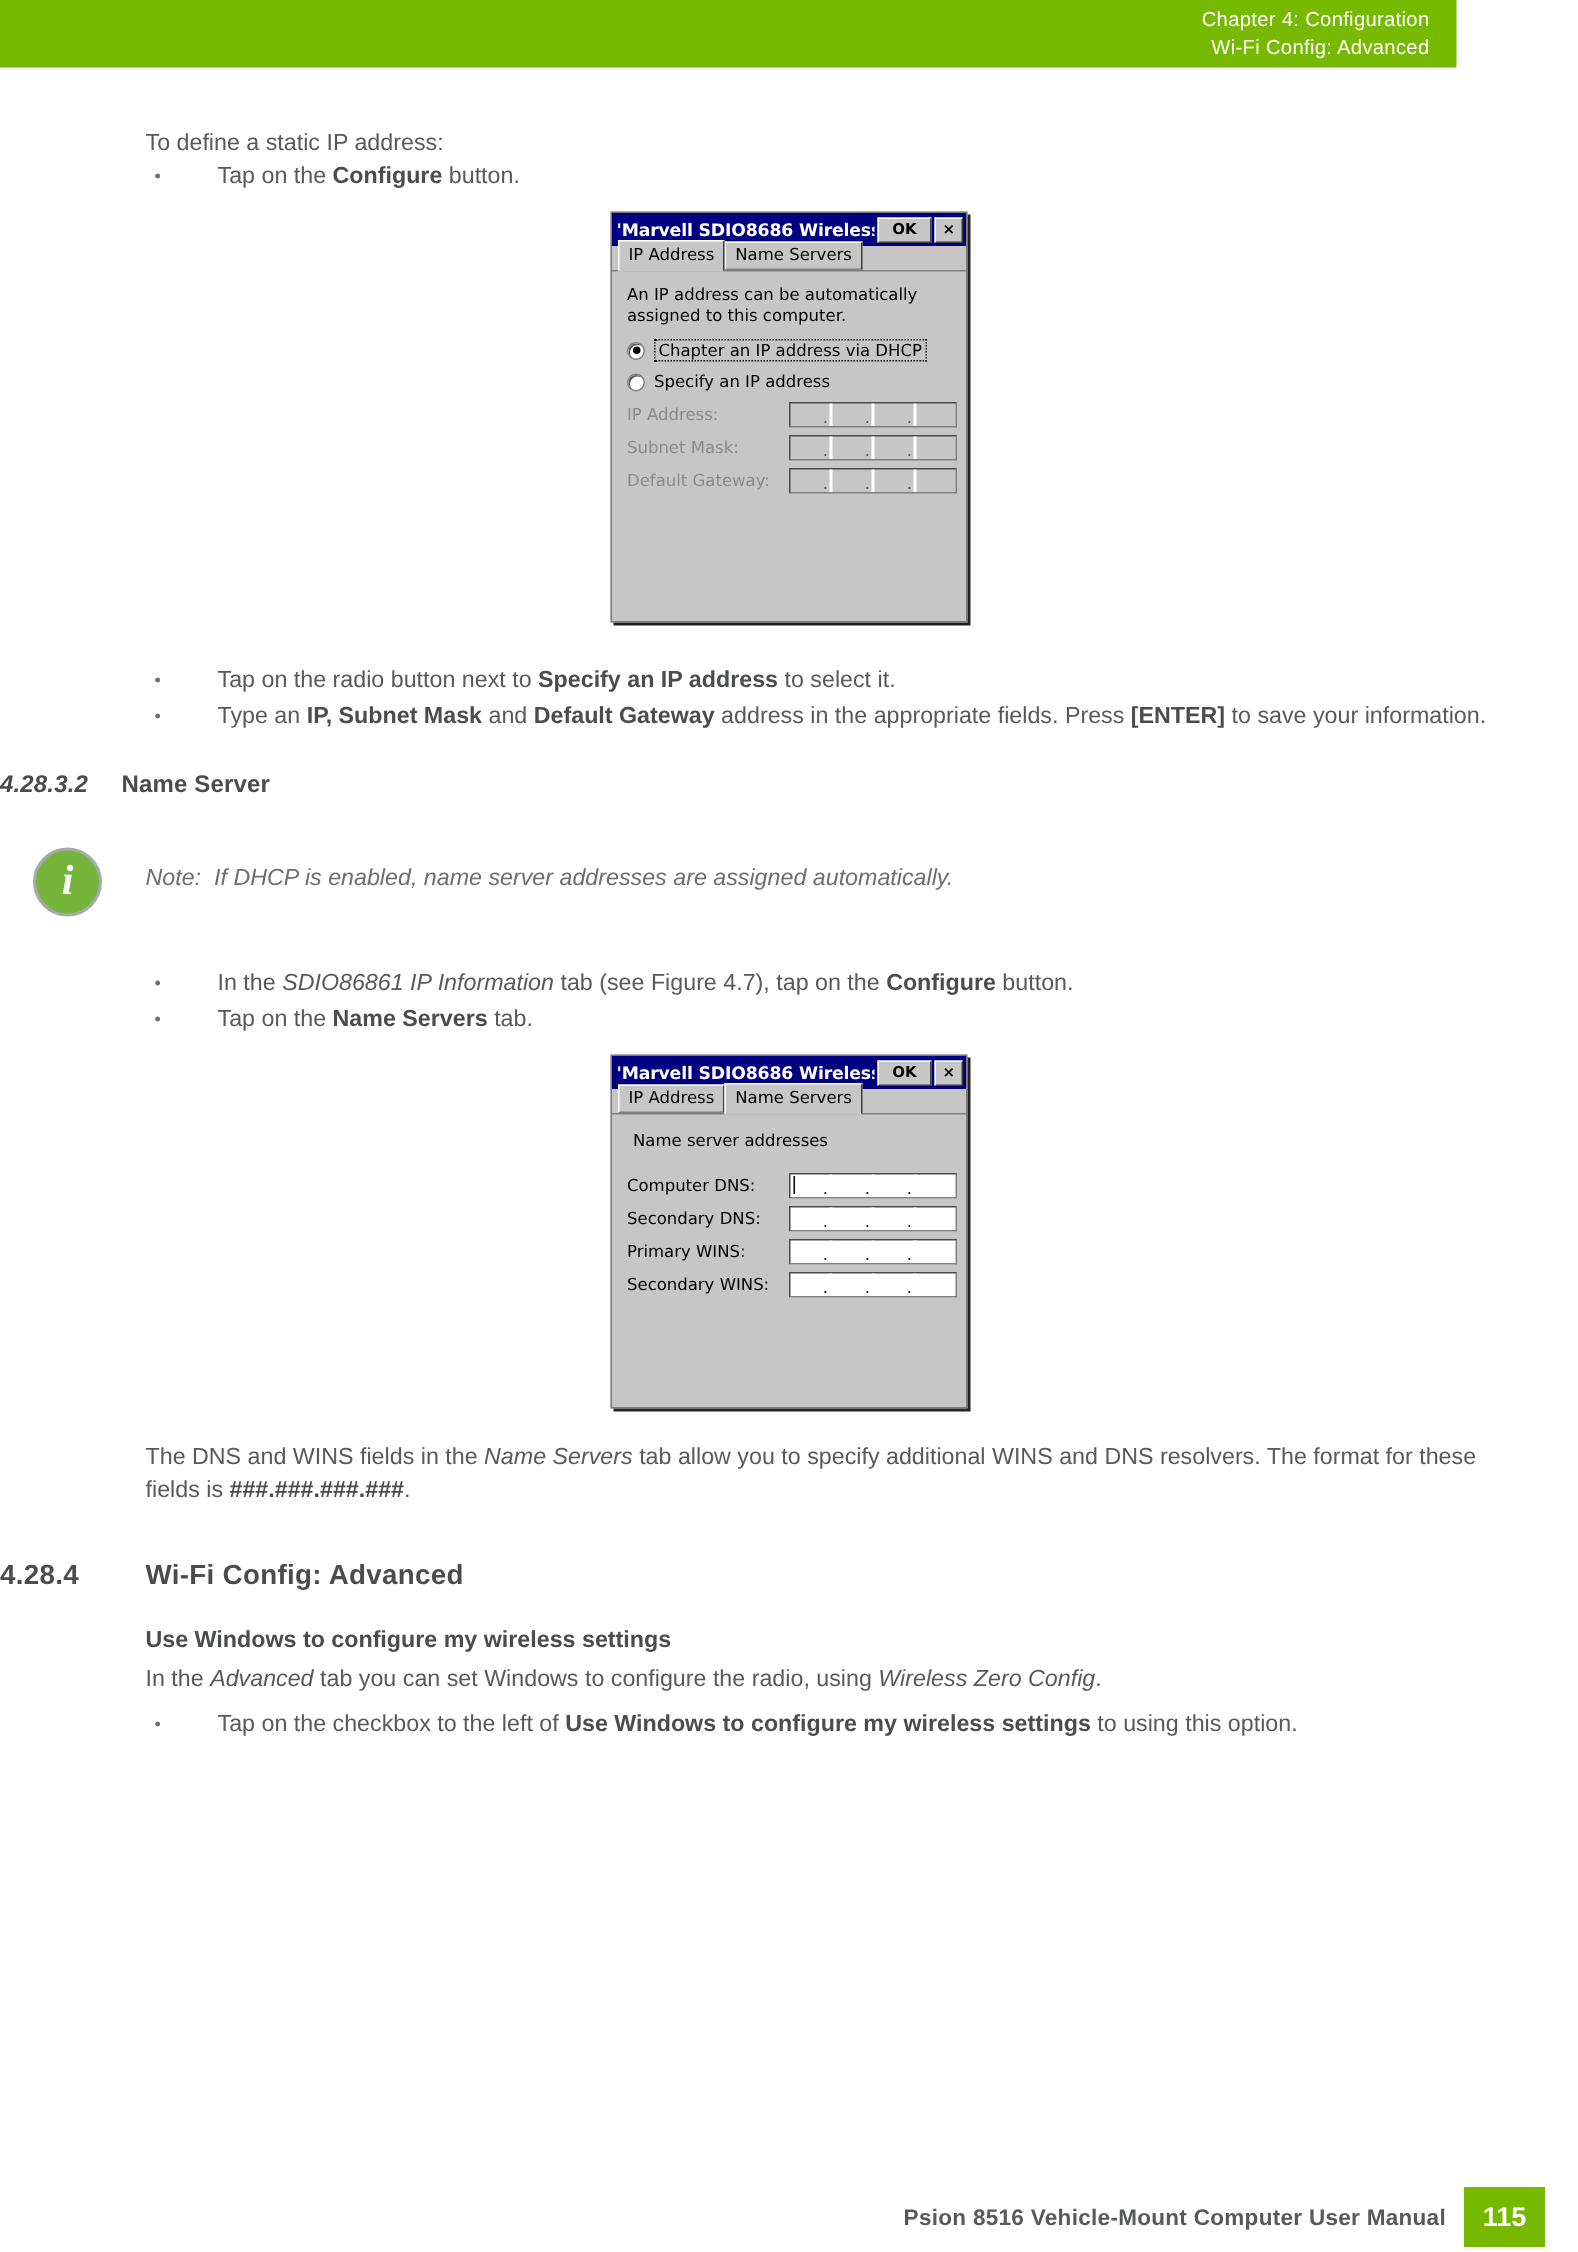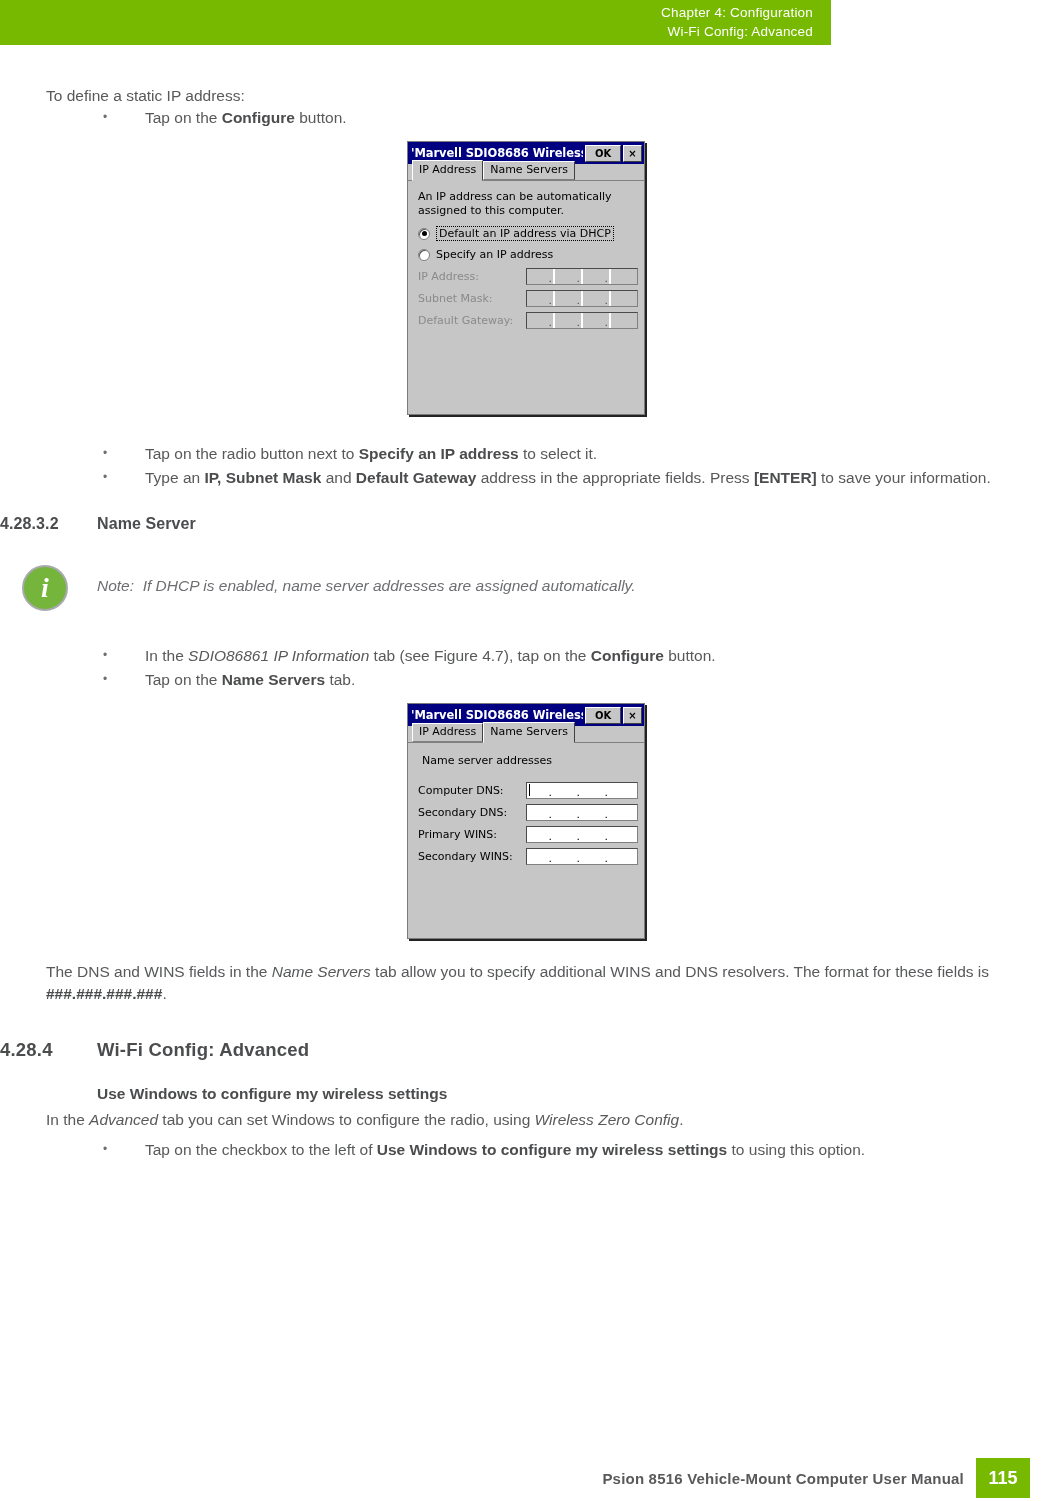--- a/index.html
+++ b/index.html
@@ -14,21 +14,21 @@
     color: #58595b;
     position: relative;
     overflow: hidden;
   }
 
   
   .page-header {
     position: absolute;
     left: 0;
     top: 0;
-    width: 831px;
+    width: 971px;
     height: 45px;
     background: #76b900;
     box-sizing: border-box;
     padding: 3px 18px 0 0;
     text-align: right;
   }
   .page-header .hdr-line {
     color: #ffffff;
     font-size: 13.5px;
     line-height: 19px;
@@ -44,21 +44,21 @@
     width: 1052px;
   }
 
   .body-text {
     font-size: 15.5px;
     line-height: 22px;
     color: #58595b;
   }
   .para {
     margin: 0 0 0 0;
-    padding-left: 46px;
+    padding-left: 97px;
     padding-right: 55px;
   }
   .para-top {
     padding-top: 40px;
   }
   b, strong { color: #4b4c4e; font-weight: bold; }
   i, em { font-style: italic; }
 
   
   ul.bullets {
@@ -86,22 +86,23 @@
   .h2 {
     padding-left: 0px;
     margin: 26px 0 0 0;
     font-size: 16px;
     font-weight: bold;
     color: #4b4c4e;
     letter-spacing: 0.1px;
   }
   .h2 .num {
     display: inline-block;
-    width: 97px;
-    font-weight: bold;
+    width: 81px;
+    font-weight: bold;
+    font-style: italic;
   }
   .h2 .ttl { font-weight: bold; }
 
   .h1 {
     padding-left: 0px;
     margin: 34px 0 0 0;
     font-size: 18.5px;
     font-weight: bold;
     color: #4b4c4e;
     letter-spacing: 0.2px;
@@ -407,21 +408,21 @@
       <div class="ce-tabs">
         <div class="ce-tab active">IP Address</div>
         <div class="ce-tab inactive">Name Servers</div>
       </div>
 
       <div class="ce-body">
         <div class="ce-desc">An IP address can be automatically assigned to this computer.</div>
 
         <div class="ce-radio-row">
           <span class="radio checked"></span>
-          <span class="ce-radio-label focused">Default an IP address via DHCP</span>
+          <span class="ce-radio-label focused">Chapter an IP address via DHCP</span>
         </div>
 
         <div class="ce-radio-row">
           <span class="radio"></span>
           <span class="ce-radio-label">Specify an IP address</span>
         </div>
 
         <div class="ce-field-row">
           <span class="ce-field-label">IP Address:</span>
           <span class="ip-box disabled">

